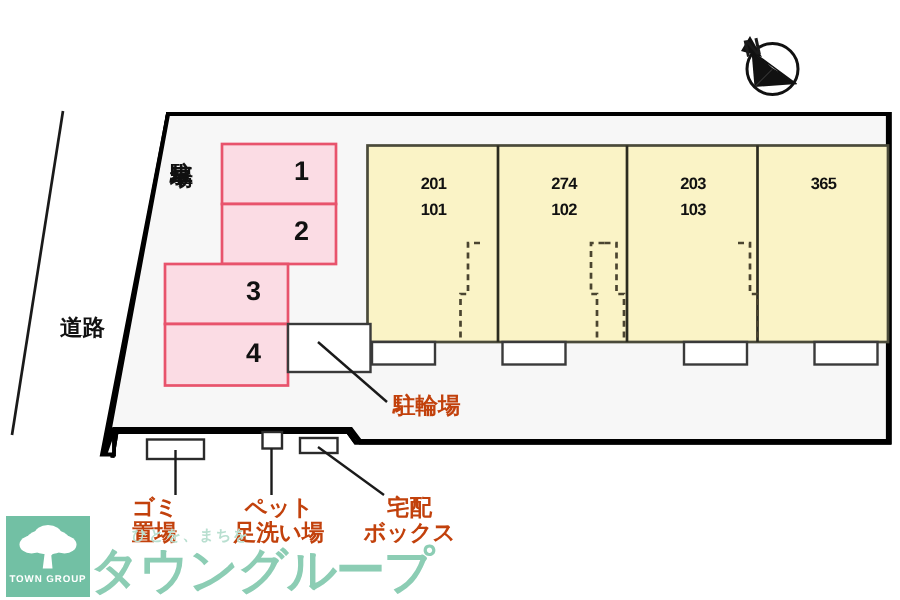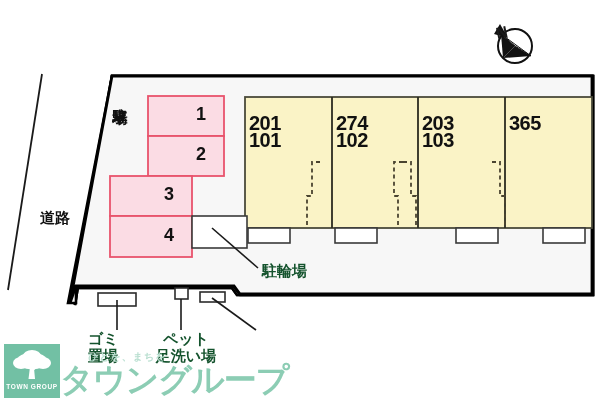--- a/index.html
+++ b/index.html
@@ -25,22 +25,22 @@
   .txt {
     position: absolute;
     white-space: pre;
     color: #1a1a1a;
     font-weight: bold;
     letter-spacing: 0px;
   }
   
   .unit-label {
     position: absolute;
-    text-align: left;
-    font-size: 20px;
+    text-align: center;
+    font-size: 11px;
     font-weight: bold;
     color: #111111;
     line-height: 17px;
     letter-spacing: -0.5px;
   }
   
   .stall-num {
     position: absolute;
     font-size: 18px;
     font-weight: bold;
@@ -61,21 +61,21 @@
     position: absolute;
     font-size: 15px;
     font-weight: bold;
     color: #111111;
     margin-top: 32px;
   }
   .callout-label {
     position: absolute;
     font-size: 15px;
     font-weight: bold;
-    color: #14532d;
+    color: #c2410c;
     line-height: 17px;
     white-space: pre;
   }
   
   #logo-block {
     position: absolute;
     left: 4px;
     top: 344px;
     width: 56px;
     height: 54px;
@@ -218,20 +218,22 @@
   </div>
 
   <div class="callout-label" style="left:262px; top:262px;">駐輪場</div>
 
   <div class="callout-label" style="left:88px; top:330px; text-align:left; width:60px;">ゴミ
 置場</div>
 
   <div class="callout-label" style="left:148px; top:330px; text-align:center; width:76px;">ペット
 足洗い場</div>
 
+  <div class="callout-label" style="left:232px; top:330px; text-align:center; width:82px;">宅配
+ボックス</div>
 
   <div id="watermark-text">ひとを、まちを</div>
 
   <div id="logo-block">
     <svg id="logo-tree" width="40" height="33" viewBox="0 0 40 33">
       <ellipse cx="20" cy="12" rx="15" ry="8.5" fill="#ffffff"></ellipse>
       <ellipse cx="9" cy="14" rx="8" ry="6" fill="#ffffff"></ellipse>
       <ellipse cx="31" cy="14" rx="8" ry="6" fill="#ffffff"></ellipse>
       <ellipse cx="20" cy="7" rx="9" ry="6" fill="#ffffff"></ellipse>
       <path d="M18.5,14 L21.5,14 L23,30 L16.5,30 Z" fill="#ffffff"></path>

